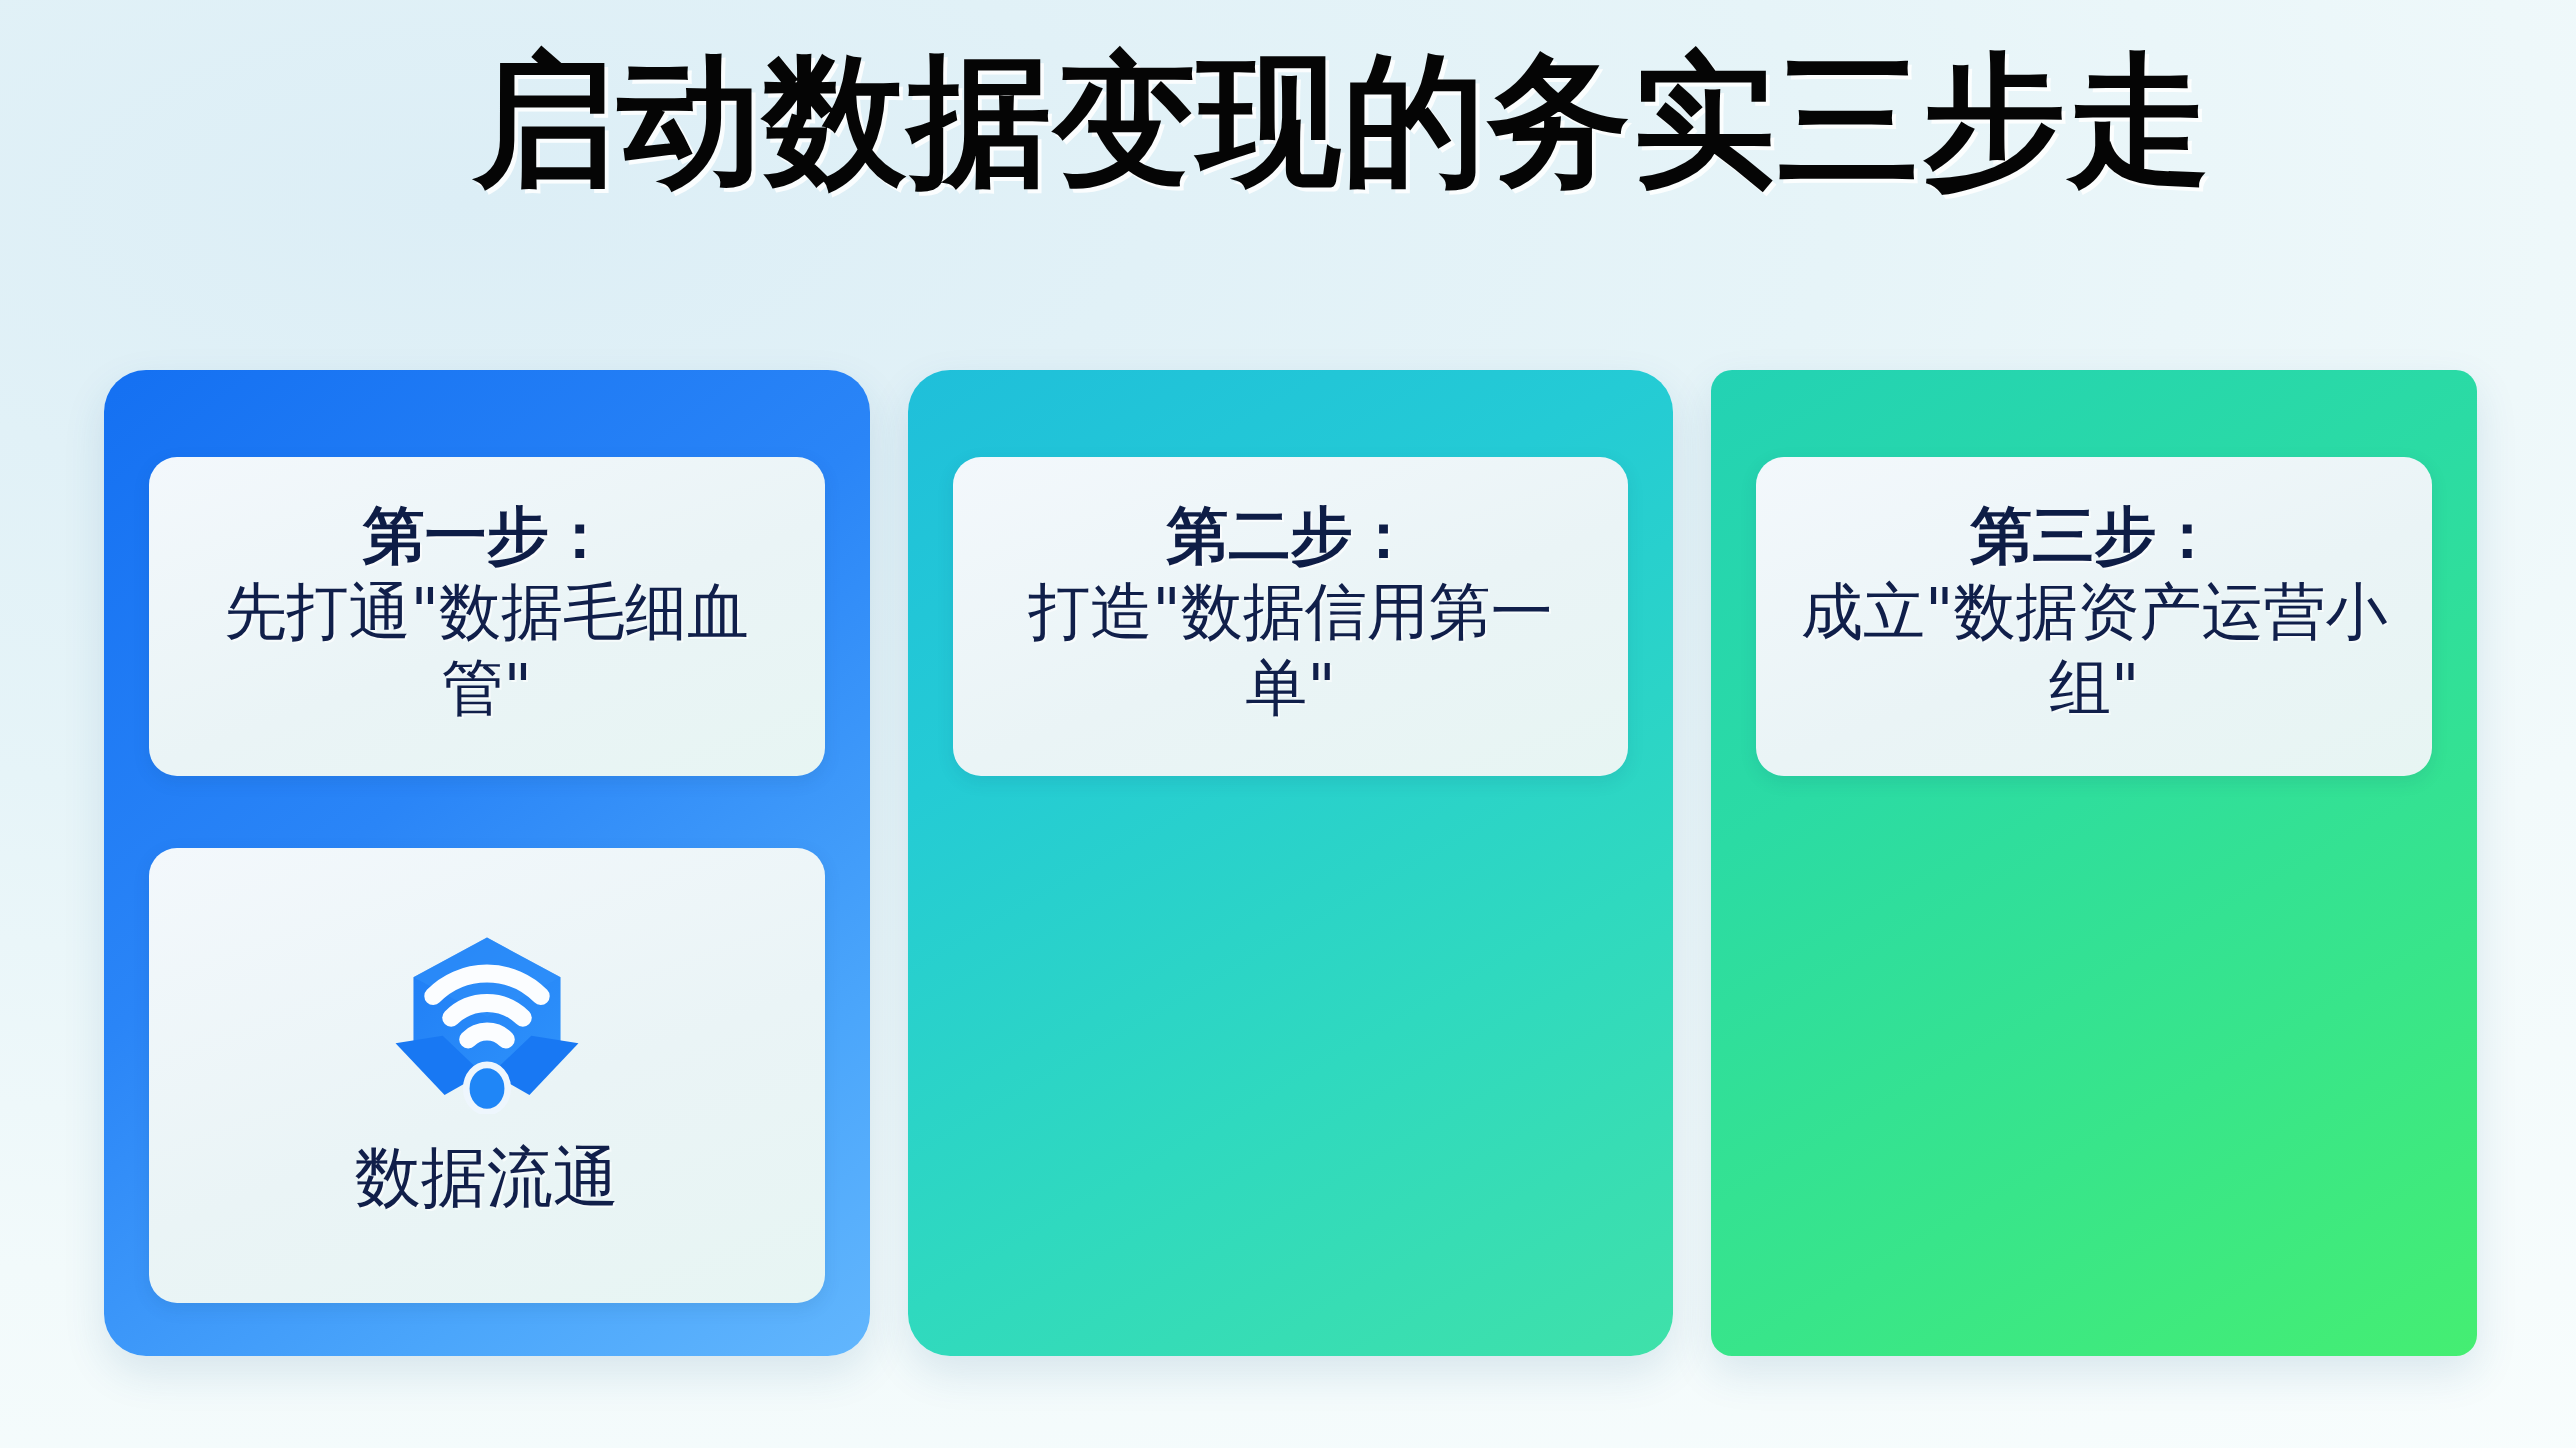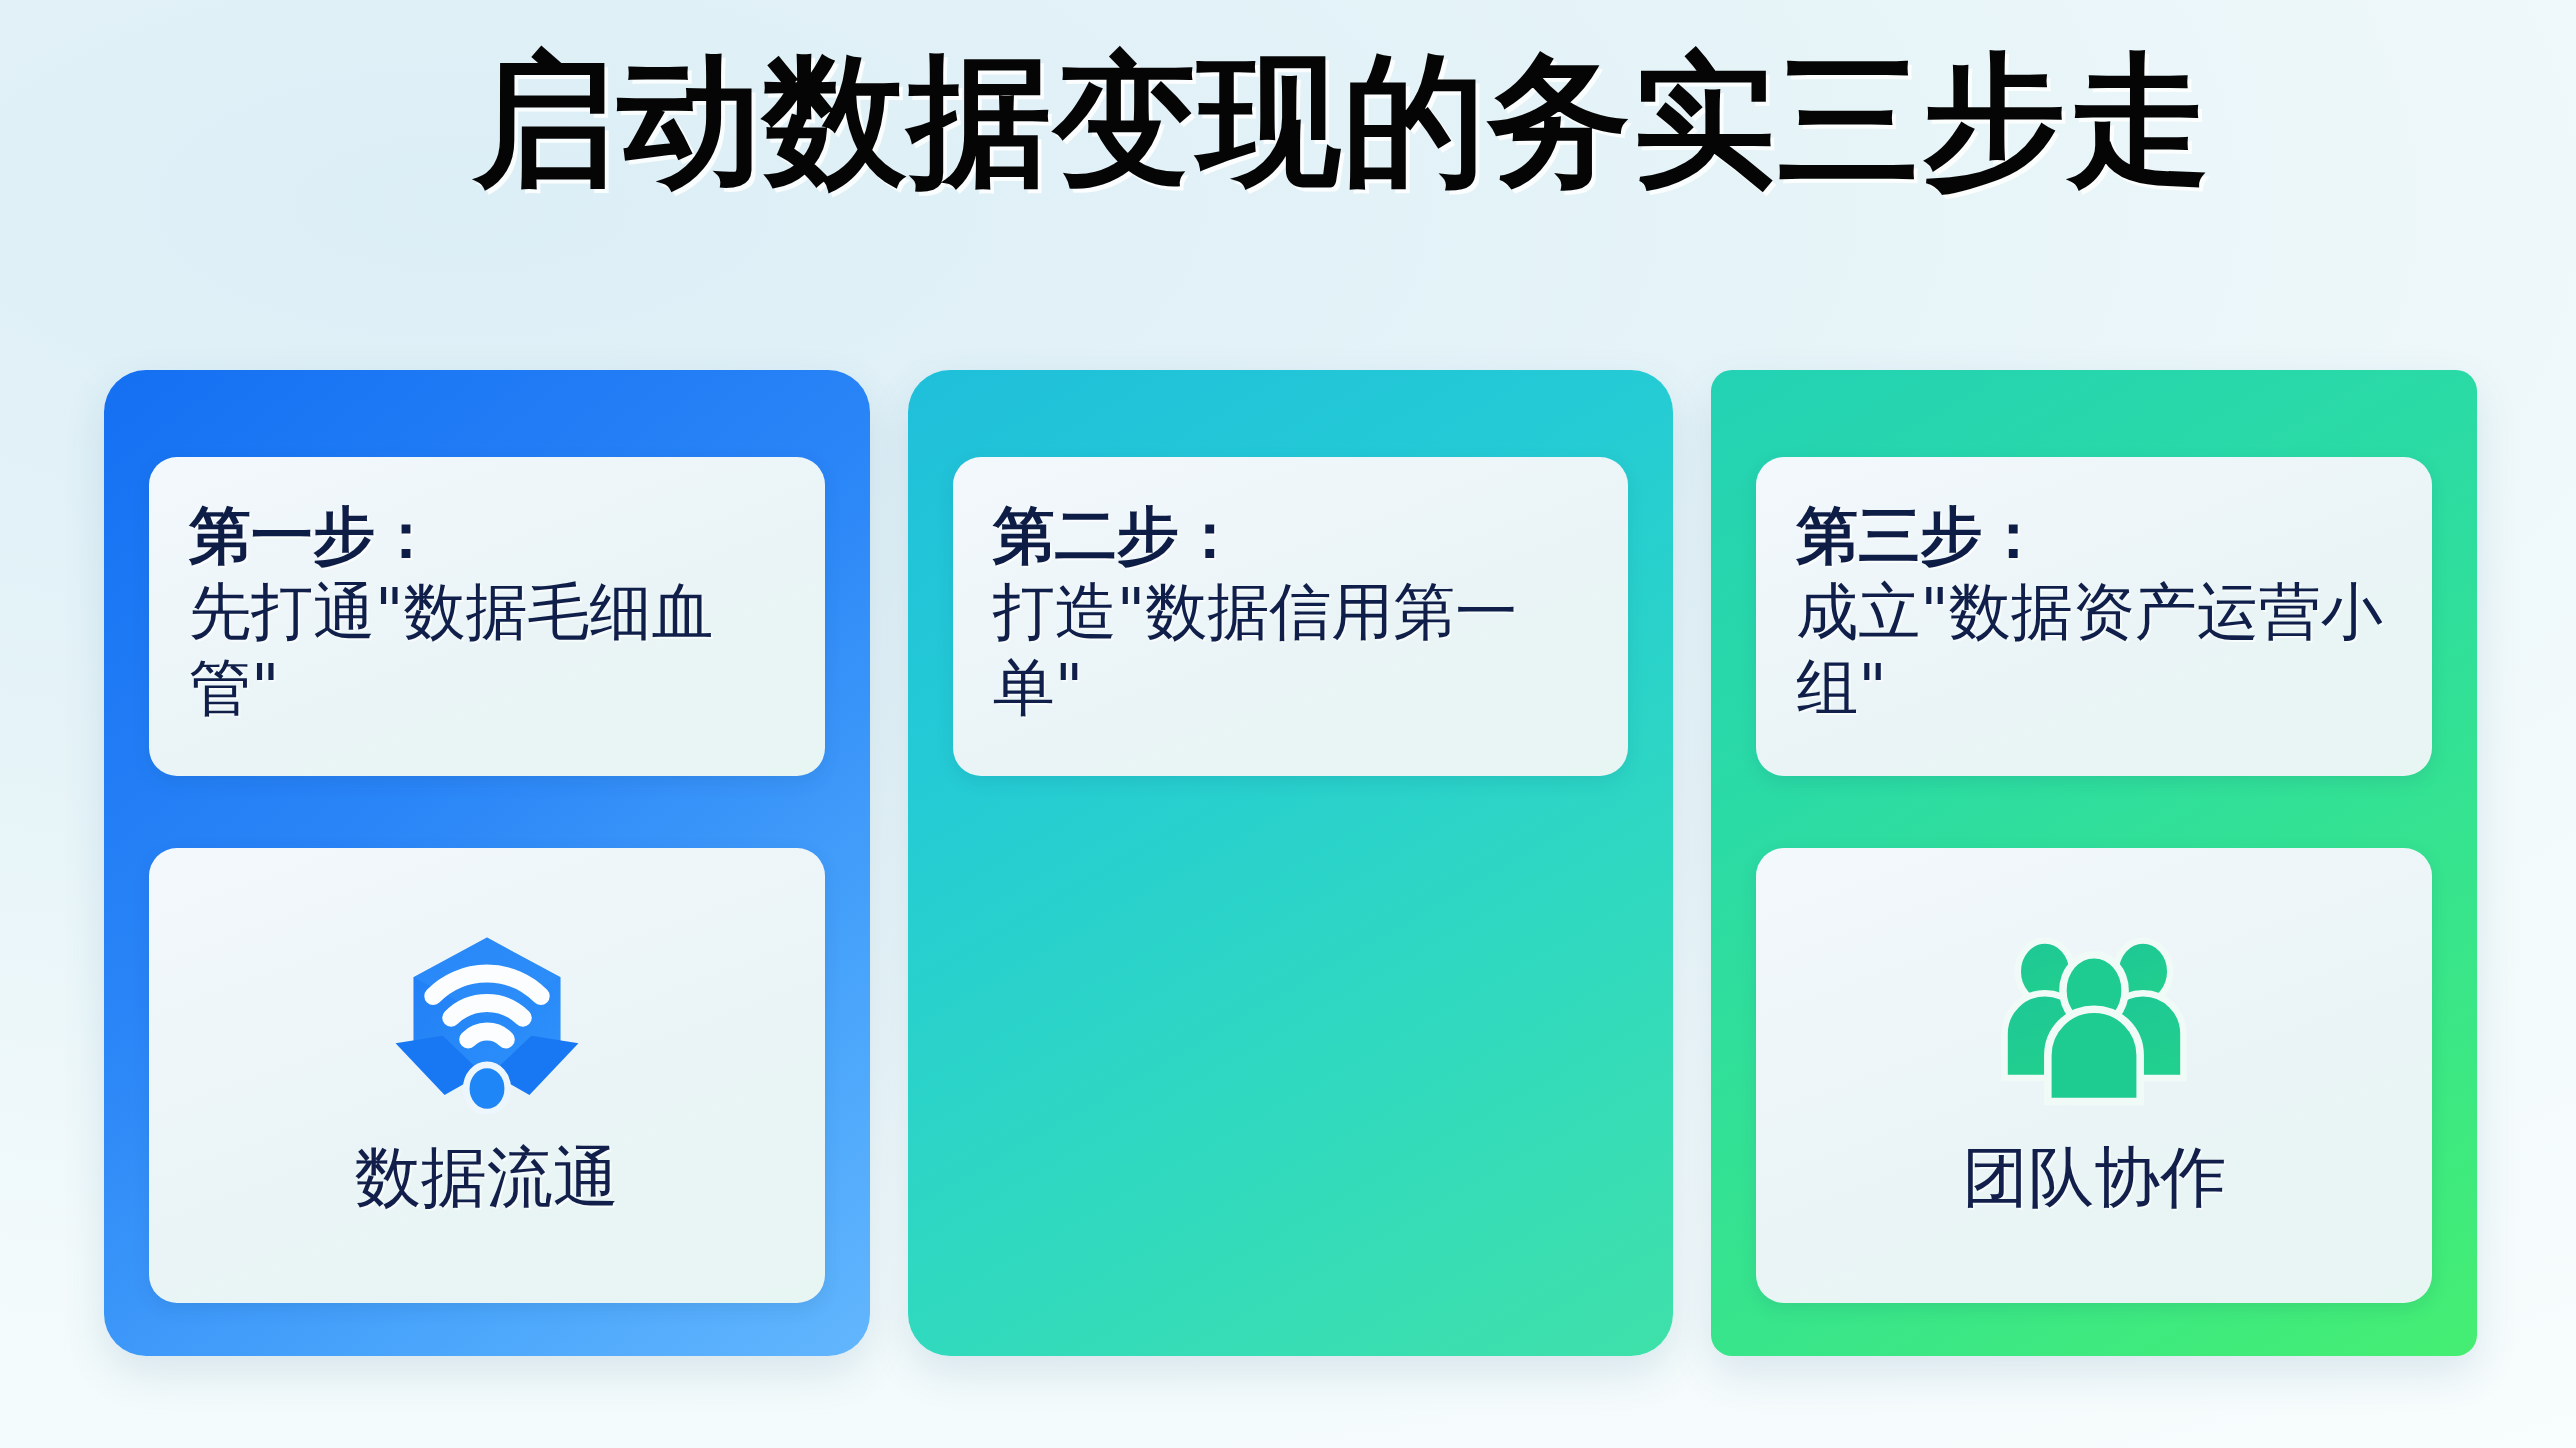--- a/index.html
+++ b/index.html
@@ -75,20 +75,21 @@
   .panel {
     background: linear-gradient(160deg, #f3f8fc 0%, #eaf4f6 55%, #e7f5f3 100%);
     border-radius: 28px;
     box-shadow: 0 5.7px 17px rgba(20,60,100,0.10);
   }
 
   .panel--text {
     padding: 42px 40px 38px 40px;
     flex: 0 0 auto;
     min-height: 319px;
+    text-align: center;
   }
 
   .panel--icon {
     flex: 1 1 auto;
     display: flex;
     flex-direction: column;
     align-items: center;
     justify-content: center;
     gap: 21px;
     padding: 24.5px 19px 38px 19px;
@@ -191,39 +192,17 @@
 
   </div>
 
   <div class="card card--three">
 
     <div class="panel panel--text">
       <div class="step-label">第三步：</div>
       <div class="step-desc">成立"数据资产运营小组"</div>
     </div>
 
-    <div class="panel panel--icon">
-      <div class="icon-box">
-        <svg width="198" height="179" viewBox="0 0 210 190">
-          <defs>
-            <linearGradient id="g3a" x1="0" y1="0" x2="0.4" y2="1">
-              <stop offset="0%" stop-color="#1ec796"></stop>
-              <stop offset="100%" stop-color="#21cf8e"></stop>
-            </linearGradient>
-          </defs>
-
-          <ellipse cx="53" cy="42" rx="29" ry="33" fill="url(#g3a)" stroke="#f0faf6" stroke-width="7"></ellipse>
-          <path d="M10 155 V108 a43 43 0 0 1 86 0 V155 Z" fill="url(#g3a)" stroke="#f0faf6" stroke-width="7"></path>
-
-          <ellipse cx="157" cy="42" rx="29" ry="33" fill="url(#g3a)" stroke="#f0faf6" stroke-width="7"></ellipse>
-          <path d="M114 155 V108 a43 43 0 0 1 86 0 V155 Z" fill="url(#g3a)" stroke="#f0faf6" stroke-width="7"></path>
-
-          <ellipse cx="105" cy="62" rx="33" ry="38" fill="#1ecb91" stroke="#f0faf6" stroke-width="8"></ellipse>
-          <path d="M56 180 V131 a49 49 0 0 1 98 0 V180 Z" fill="#1ecb91" stroke="#f0faf6" stroke-width="8"></path>
-        </svg>
-      </div>
-      <div class="icon-caption">团队协作</div>
-    </div>
 
   </div>
 
 </div>
 
 
 </body></html>

